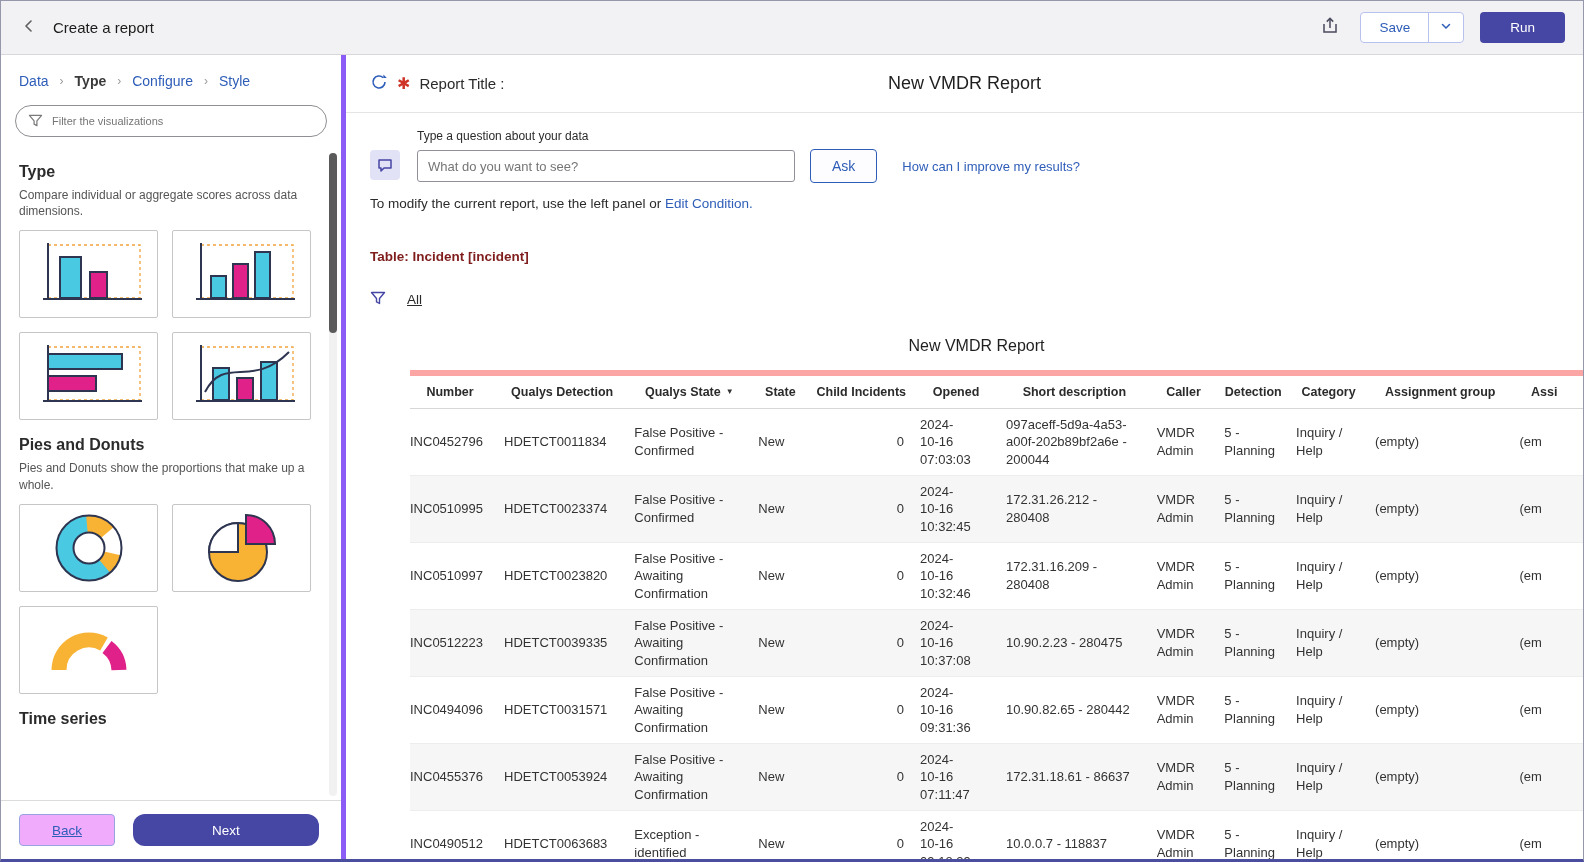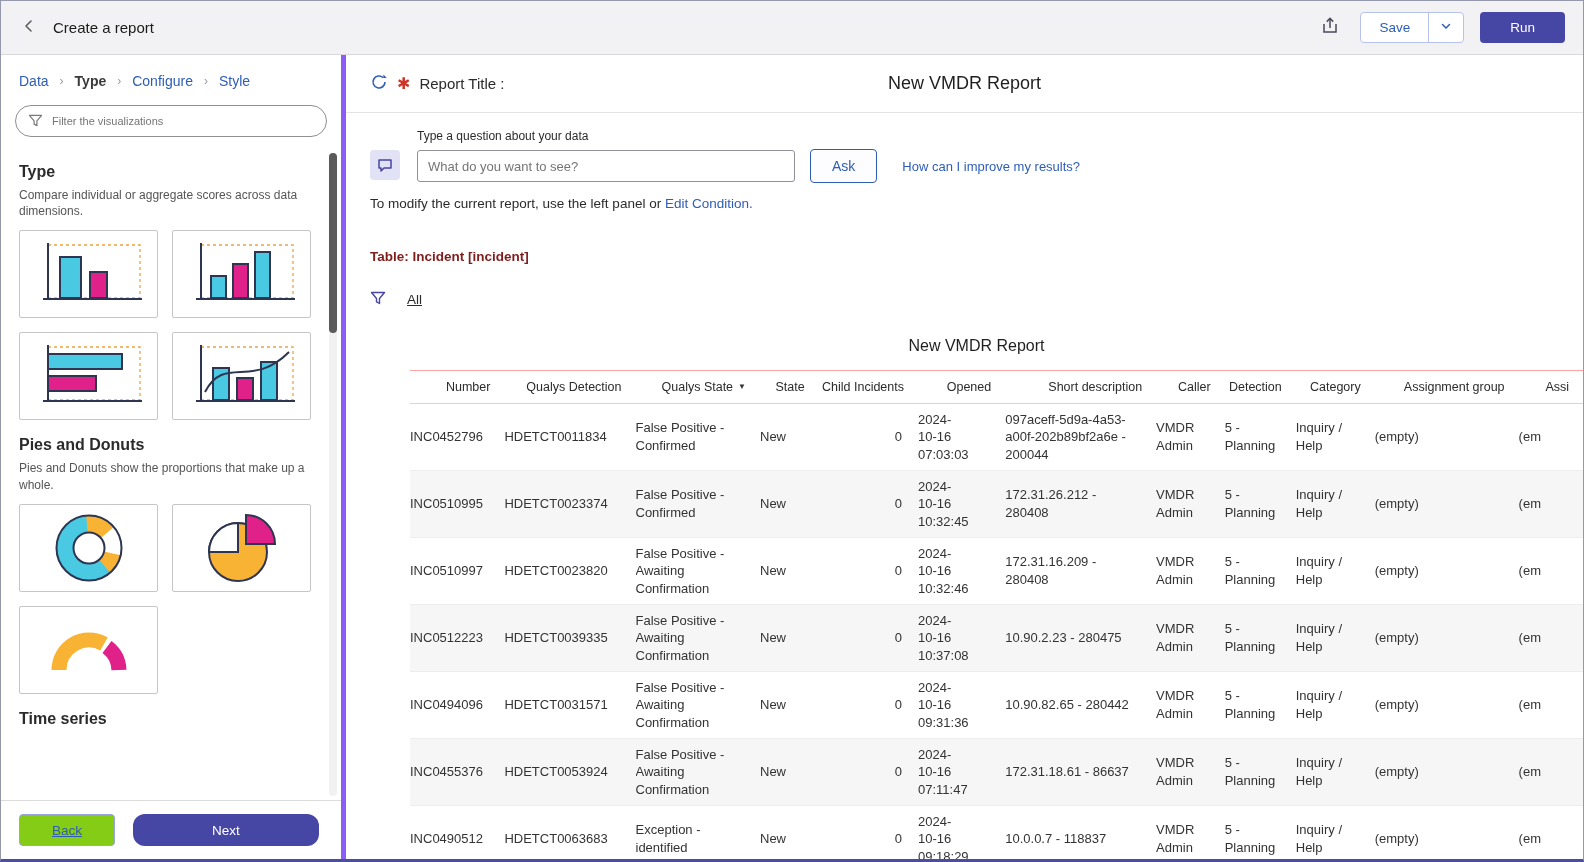--- a/index.html
+++ b/index.html
@@ -31,21 +31,21 @@
   .filter-input{width:100%;height:32px;border:1px solid #8f8f94;border-radius:16px;padding:0 12px 0 36px;font-size:11px;color:#0369a1;outline:none;}
   .filter-funnel{position:absolute;left:13px;top:8px;}
   .viz-list{flex:1;min-height:0;overflow:hidden;position:relative;padding:4px 30px 0 18px;}
   .viz-section-title{font-size:16px;font-weight:700;color:#2b2b2b;margin:10px 0 6px;}
   .viz-desc{font-size:12px;color:#555;line-height:1.35;margin-bottom:11px;}
   .viz-grid{display:grid;grid-template-columns:1fr 1fr;gap:14px;margin-bottom:16px;}
   .viz-thumbnail{border:1px solid #c6c6c6;border-radius:2px;height:88px;display:flex;align-items:center;justify-content:center;background:#fff;cursor:pointer;}
   .scroll-track{position:absolute;top:4px;right:4px;width:8px;bottom:4px;background:#f1f1f1;border-radius:4px;}
   .scroll-thumb{position:absolute;top:0;right:0;width:8px;height:180px;background:#5a5a5a;border-radius:4px;cursor:grab;}
   .sidebar-footer{flex:0 0 auto;border-top:1px solid #dcdcdc;padding:13px 18px;display:flex;gap:18px;}
-  .btn-back{width:96px;height:32px;border:1px solid #98a3e0;border-radius:4px;background:#84cc16;color:#2e5db8;font-size:13.5px;cursor:pointer;text-decoration:underline;}
+  .btn-back{width:96px;height:32px;border:1px solid #98a3e0;border-radius:4px;background:#f0abfc;color:#2e5db8;font-size:13.5px;cursor:pointer;text-decoration:underline;}
   .btn-next{width:186px;height:32px;background:#4646a5;border:none;border-radius:12px;color:#fff;font-size:13.5px;cursor:pointer;}
 
   
   .main-header{flex:0 0 58px;display:flex;align-items:center;padding:0 24px;border-bottom:1px solid #e4e4e6;position:relative;gap:9px;}
   .asterisk{color:#cf3527;font-size:16px;}
   .report-title-label{font-size:15px;color:#2b2b2b;}
   .main-title{position:absolute;left:50%;transform:translateX(-50%);font-size:18px;color:#1f1f1f;}
 
   
   .main-content{flex:1;min-height:0;overflow:hidden;padding:16px 0 0 24px;}
@@ -58,21 +58,21 @@
   .improve-link{font-size:13px;color:#2e5db8;margin-left:10px;cursor:pointer;}
   .modify-line{font-size:13.5px;color:#2b2b2b;margin-top:13px;}
   .link{color:#2e5db8;cursor:pointer;}
   .table-label{font-size:13.5px;font-weight:700;color:#7f1d1d;margin-top:38px;}
   .filter-all{display:flex;align-items:center;gap:21px;margin-top:26px;font-size:13.5px;color:#2b2b2b;text-decoration:underline;}
   .table-area{margin-top:28px;}
   .table-title{text-align:center;font-size:16px;color:#1f1f1f;margin-bottom:15px;}
 
   
   .report-table{border-collapse:collapse;table-layout:fixed;margin-left:40px;}
-  .report-table th{font-weight:400;font-size:12.5px;text-align:right;color:#2b2b2b;padding:9px 14px 9px 0;border-top:1px solid #fca5a5;border-bottom:1px solid #d7d7d7;white-space:nowrap;overflow:hidden;cursor:pointer;}
+  .report-table th{font-weight:700;font-size:12.5px;text-align:center;color:#2b2b2b;padding:9px 14px 9px 0;border-top:6px solid #fca5a5;border-bottom:1px solid #d7d7d7;white-space:nowrap;overflow:hidden;cursor:pointer;}
   .report-table td{font-size:13px;color:#333;padding:6px 14px 6px 0;border-bottom:1px solid #ededed;vertical-align:middle;line-height:1.35;overflow:hidden;}
   .report-table tbody tr{height:67px;}
   .report-table tbody tr:nth-child(even){background:#f6f6f7;}
   .cell-link{color:#2e5db8;cursor:pointer;}
   td.num{text-align:right;padding-right:16px;}
   td.opened{white-space:pre-line;}
   .sort-caret{font-size:8px;margin-left:5px;vertical-align:2px;color:#333;}
 </style>
 </head>
 <body>

